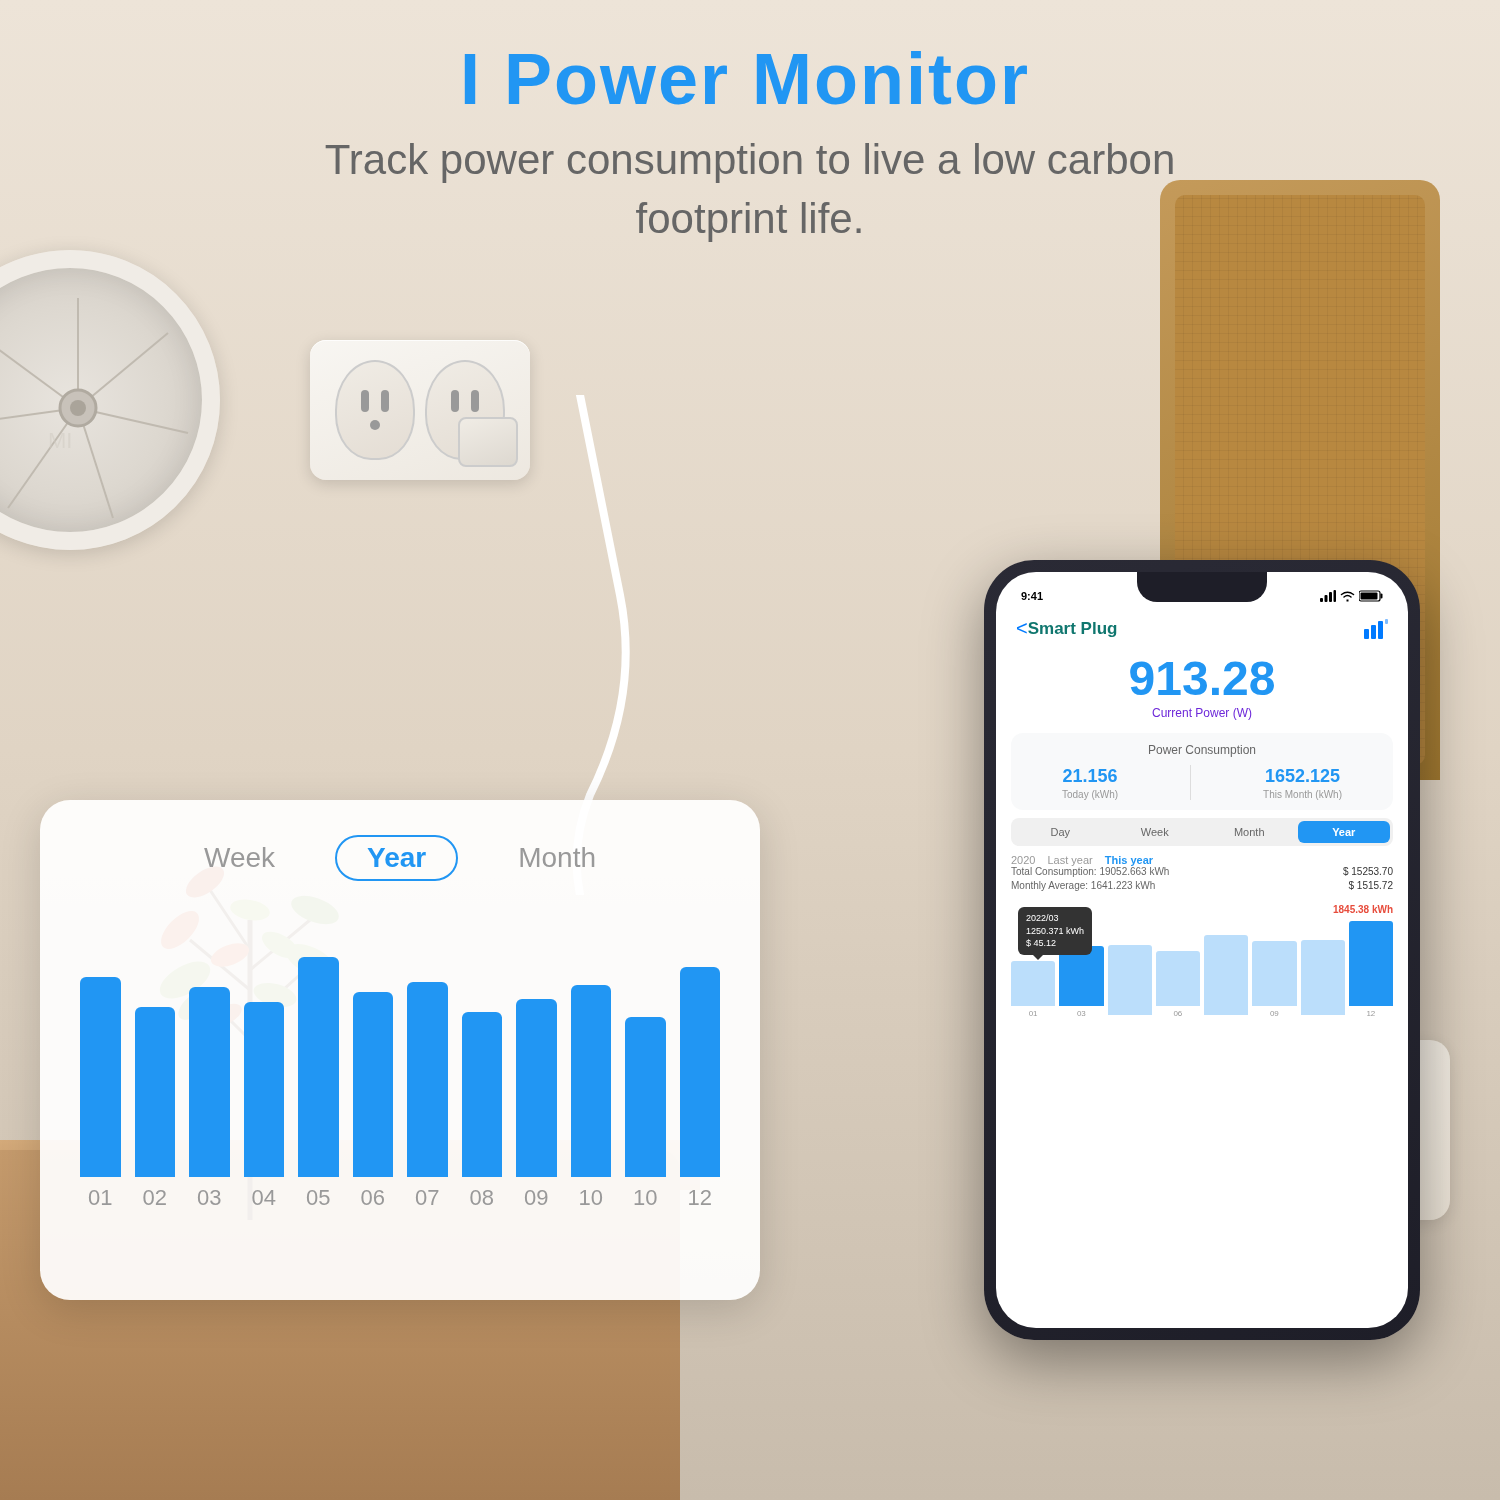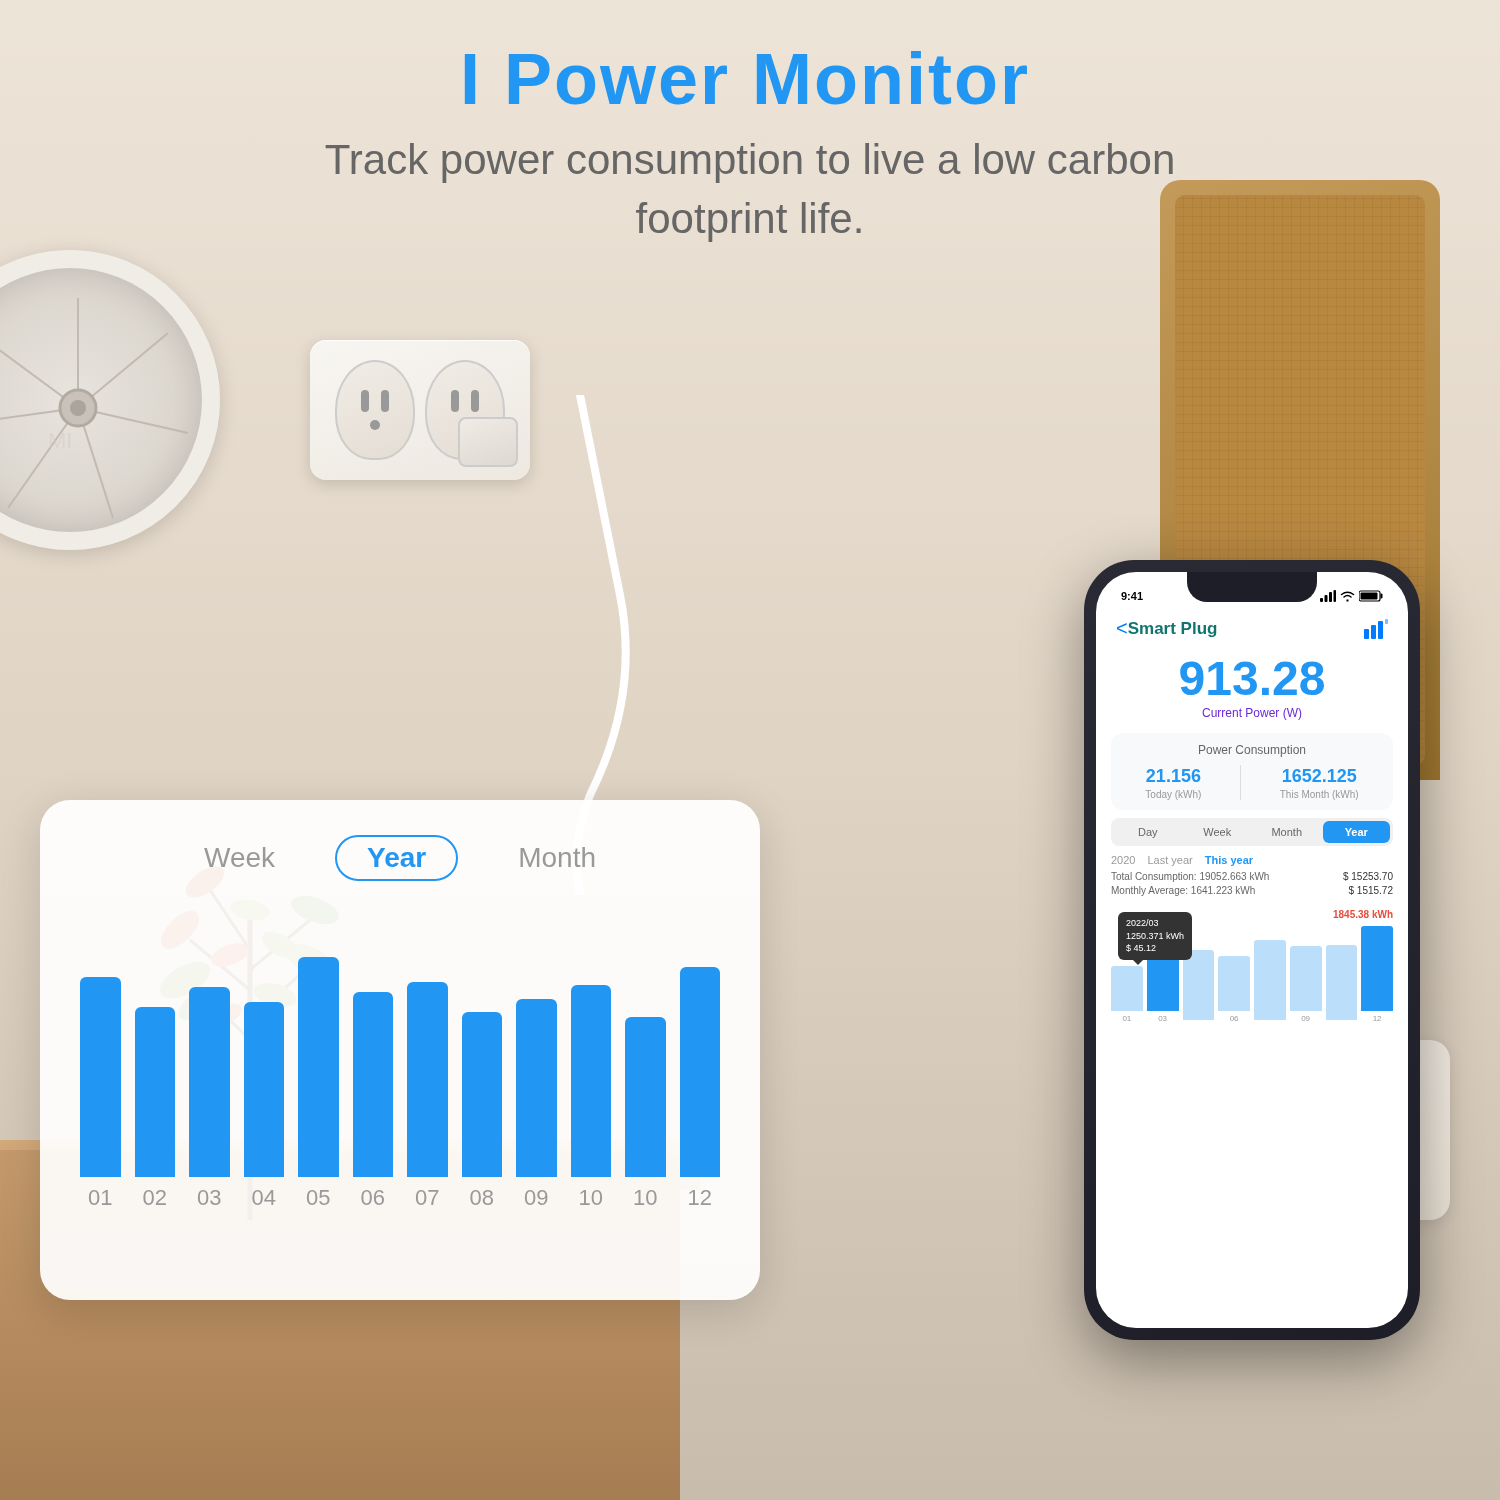--- a/index.html
+++ b/index.html
@@ -268,21 +268,21 @@
       font-size: 22px;
       color: #999;
       font-weight: 400;
     }
 
     
     .phone {
       position: absolute;
       right: 80px;
       bottom: 160px;
-      width: 336px;
+      width: 436px;
       height: 780px;
       background: linear-gradient(160deg, #2a2a35 0%, #1e1e28 100%);
       border-radius: 50px;
       z-index: 12;
       box-shadow: 0 20px 60px rgba(0,0,0,0.4);
       padding: 12px;
     }
 
     .phone-screen {
       background: #ffffff;
@@ -422,21 +422,20 @@
     .time-tab.active {
       background: #2196F3;
       color: white;
       font-weight: 600;
     }
 
     .year-nav {
       display: flex;
       gap: 12px;
       padding: 0 15px;
-      margin-bottom: 5px;
     }
 
     .year-nav-item {
       font-size: 11px;
       color: #999;
     }
 
     .year-nav-item.active {
       color: #2196F3;
       font-weight: 600;

